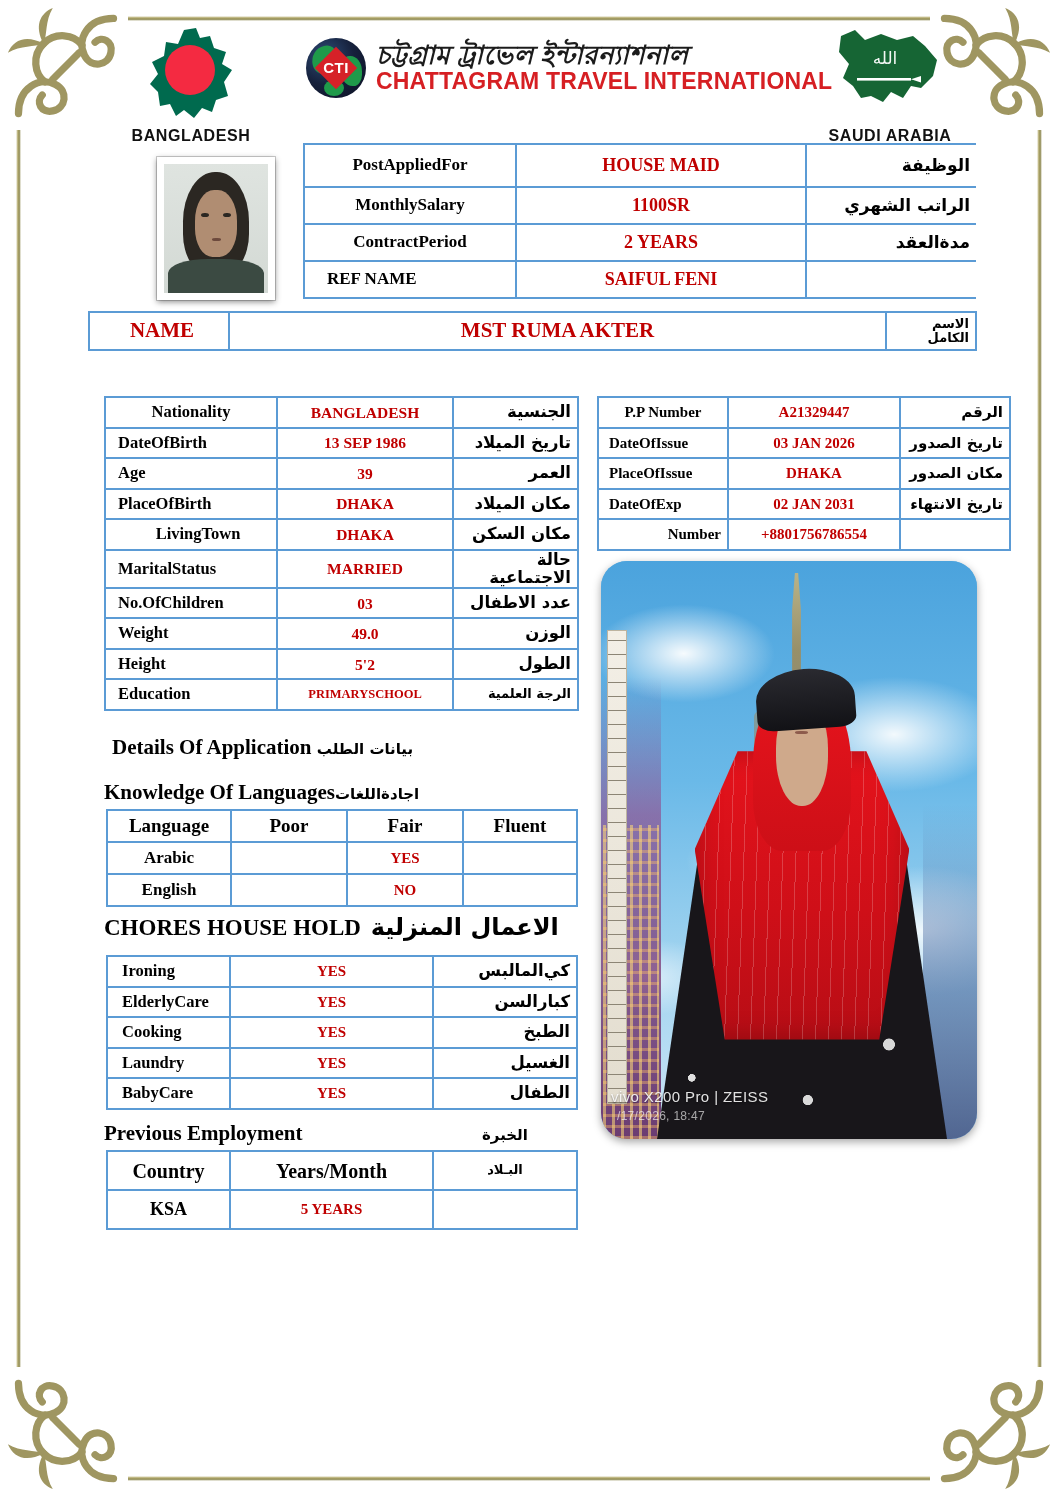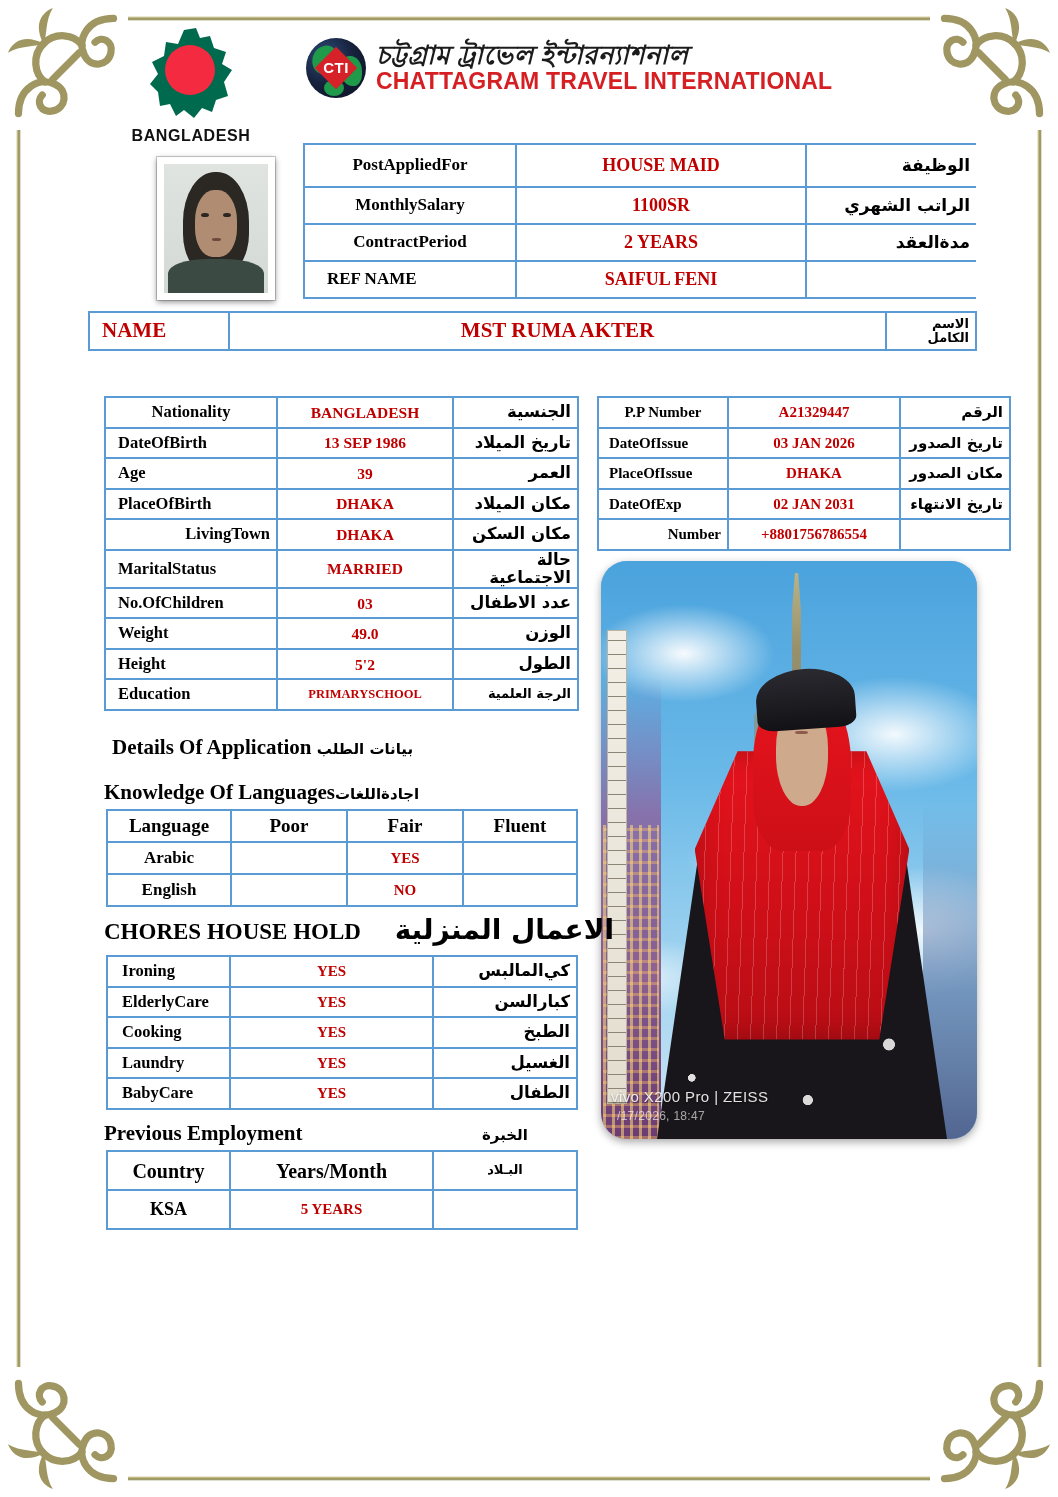--- a/index.html
+++ b/index.html
@@ -271,21 +271,21 @@
   
   #tbl-post { left: 303px; top: 143px; width: 672px; }
   #tbl-post td { height: 35px; font-size: 17px; }
   #tbl-post td.val { font-size: 18px; }
   #tbl-post tr:first-child td { height: 41px; }
   #tbl-post td.ar { border-left:2px solid #5b9bd5; border-right:none; }
 
   
   #tbl-name { left: 88px; top: 311px; width: 887px; }
   #tbl-name td { height: 36px; }
-  #tbl-name .nm-lbl { font-size: 21px; font-weight:bold; color:#c00000; 
+  #tbl-name .nm-lbl { font-size: 21px; font-weight:bold; color:#c00000; text-align:center;
                       font-family:"Liberation Serif", serif;padding-left:12px; }
   #tbl-name .nm-val { font-size: 21px; font-weight:bold; color:#c00000; text-align:center;
                       font-family:"Liberation Serif", serif; }
 
   
   #tbl-personal { left: 104px; top: 396px; width: 473px; }
   #tbl-personal td { height: 28.5px; font-size: 16.5px; }
   #tbl-personal td.val { font-size: 15.5px; }
   #tbl-personal td.val.small { font-size: 12.5px; }
 
@@ -322,21 +322,21 @@
   .sec .ar-inline {
     font-family: "DejaVu Sans", sans-serif;
     font-weight: bold;
     direction: rtl;
   }
   #sec-details { left: 112px; top: 735px; font-size: 21px; }
   #sec-details .ar-inline { font-size: 15px; }
   #sec-lang { left: 104px; top: 780px; font-size: 21px; }
   #sec-lang .ar-inline { font-size: 15px; }
   #sec-chores { left: 104px; top: 913px; font-size: 23px; }
-  #sec-chores .ar-inline { font-size: 28px; margin-left: 28px; }
+  #sec-chores .ar-inline { font-size: 24px; margin-left: 4px; }
   #sec-emp { left: 104px; top: 1121px; font-size: 21px; }
   #sec-emp-ar {
     position:absolute; left: 482px; top: 1126px;
     font-family:"DejaVu Sans", sans-serif; font-weight:bold; font-size:15px;
     direction: rtl;
   }
 </style>
 </head>
 <body>
 
@@ -401,20 +401,31 @@
   </div>
 
   <div class="flag-block" style="left:96px; top:26px;">
     <svg width="110" height="95" viewBox="0 0 110 95">
       <path d="M48 4 L60 2 L64 12 L74 10 L78 22 L90 26 L86 38 L96 44 L88 56 L92 70 L80 74 L76 86 L66 82 L58 92 L48 84 L40 90 L34 78 L24 80 L22 66 L14 58 L22 48 L16 36 L28 30 L30 16 L42 18 Z" fill="#006A4E"></path>
       <circle cx="54" cy="44" r="25" fill="#F42A41"></circle>
     </svg>
     <div class="flag-caption">BANGLADESH</div>
   </div>
 
+  <div class="flag-block" style="left:795px; top:26px;">
+    <svg width="130" height="95" viewBox="0 0 130 95">
+      <path d="M16 10 L30 4 L40 14 L56 8 L72 14 L88 10 L100 20 L112 34 L108 50 L96 62 L86 60 L78 72 L66 66 L58 76 L46 70 L36 72 L28 60 L18 52 L24 38 L14 26 Z" fill="#166534"></path>
+      <g fill="#ffffff" opacity=".95">
+        <text x="60" y="38" font-size="17" font-family="'DejaVu Sans',sans-serif" text-anchor="middle">الله</text>
+      </g>
+      <rect x="32" y="52" width="54" height="2.6" fill="#ffffff"></rect>
+      <path d="M86 53.3 L96 50 L96 56.6 Z" fill="#ffffff"></path>
+    </svg>
+    <div class="flag-caption">SAUDI ARABIA</div>
+  </div>
 
   <div class="logo-wrap">
     <div class="logo-globe">
       <div class="land-a"></div>
         <div class="land-b"></div>
         <div class="land-c"></div>
       <div class="diamond"></div>
       <div class="cti">CTI</div>
     </div>
     <div class="logo-text">
@@ -500,21 +511,21 @@
         <td class="lbl" style="text-align:left;padding-left:12px">Age</td>
         <td class="val">39</td>
         <td class="ar">العمر</td>
       </tr>
       <tr>
         <td class="lbl" style="text-align:left;padding-left:12px">PlaceOfBirth</td>
         <td class="val">DHAKA</td>
         <td class="ar">مكان الميلاد</td>
       </tr>
       <tr>
-        <td class="lbl" style="text-align:right;padding-left:20px">LivingTown</td>
+        <td class="lbl" style="text-align:center;padding-left:20px">LivingTown</td>
         <td class="val">DHAKA</td>
         <td class="ar">مكان السكن</td>
       </tr>
       <tr>
         <td class="lbl" style="text-align:left;padding-left:12px">MaritalStatus</td>
         <td class="val">MARRIED</td>
         <td class="ar">حالة الاجتماعية</td>
       </tr>
       <tr>
         <td class="lbl" style="text-align:left;padding-left:12px">No.OfChildren</td>

